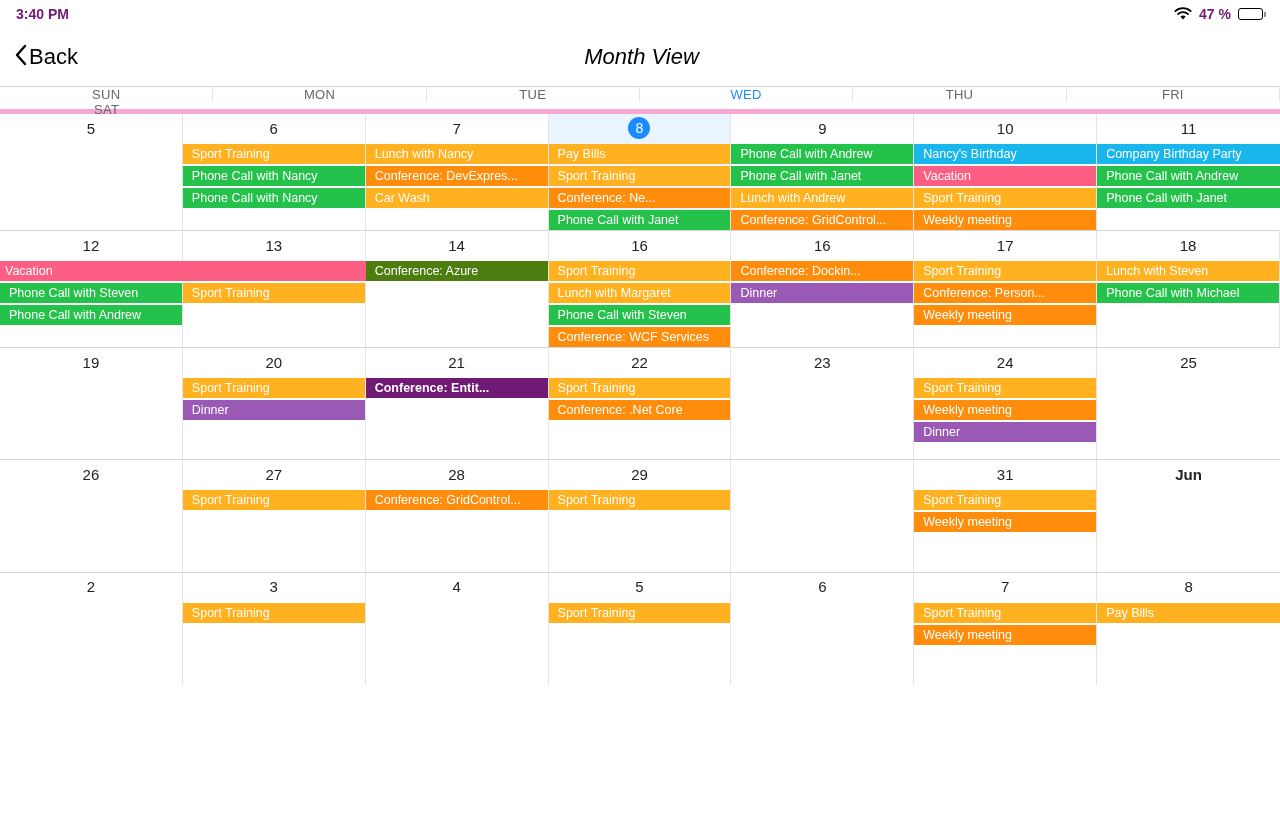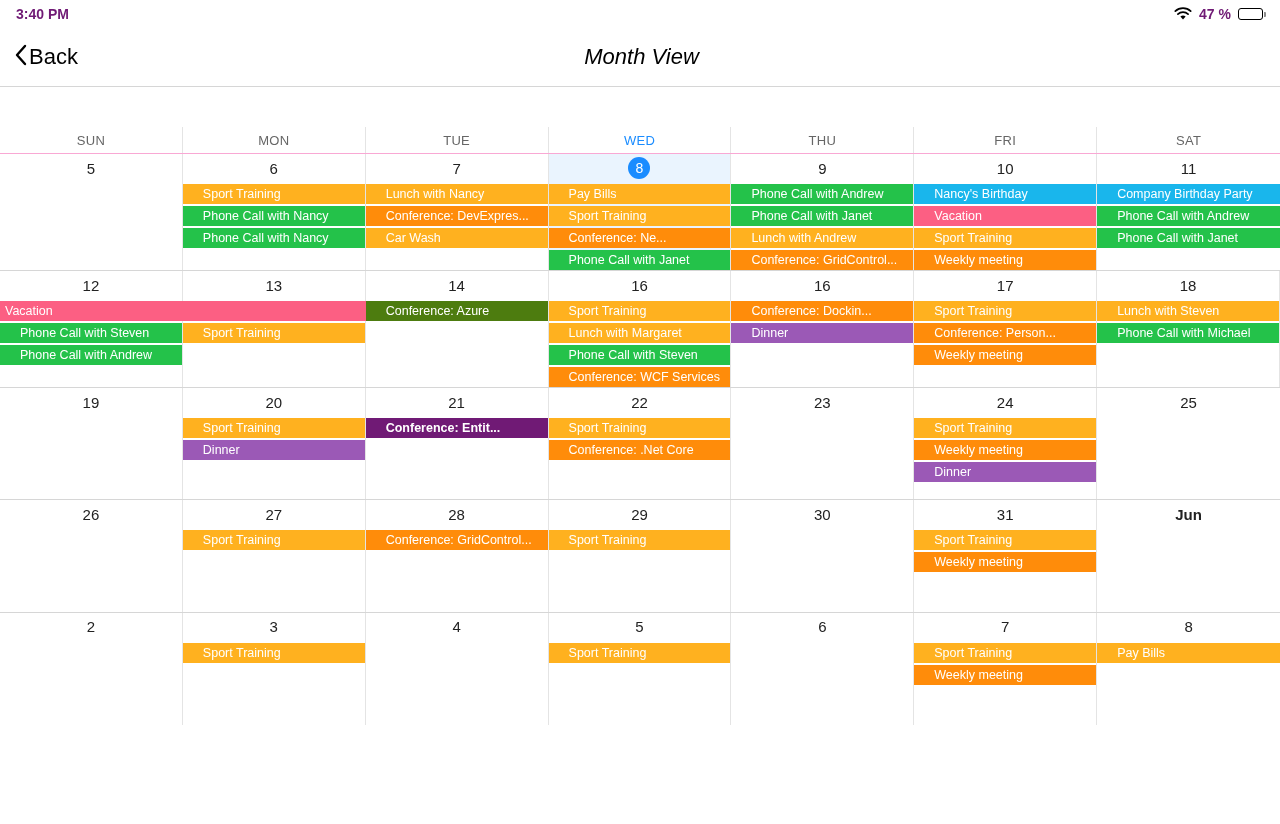--- a/index.html
+++ b/index.html
@@ -80,24 +80,23 @@
     pointer-events: none;
     font-style: italic;
   }
 
   
   .calendar {
     border-top: 1px solid #d6d6d6;
   }
   .weekdays {
     display: grid;
-    grid-template-columns: repeat(7, 1fr);
+    grid-template-columns: repeat(6, 1fr);
     height: 27px;
-    border-bottom: 1px solid #f9a8d4;
-    margin-top: 40px;
+    border-bottom: 5px solid #f9a8d4;
   }
   .weekday {
     display: flex;
     align-items: center;
     justify-content: center;
     font-size: 13px;
     letter-spacing: .3px;
     color: #666;
     border-right: 1px solid #e4e4e4;
   }
@@ -151,21 +150,21 @@
     display: flex;
     flex-direction: column;
     gap: 2px;
     padding: 2px 0 0 0;
   }
   .event {
     height: 20px;
     line-height: 20px;
     font-size: 12.5px;
     color: #fff;
-    padding-left: 20px;
+    padding-left: 9px;
     white-space: nowrap;
     overflow: hidden;
     text-overflow: ellipsis;
     cursor: pointer;
   }
   
   .span-event {
     position: absolute;
     height: 20px;
     line-height: 20px;
@@ -396,21 +395,20 @@
             <div class="event" style="background: rgb(255, 140, 10);">Conference: GridControl...</div>
           </div>
         </div>
         <div class="day">
           <div class="daynum">29</div>
           <div class="events">
             <div class="event" style="background: rgb(255, 177, 31);">Sport Training</div>
           </div>
         </div>
         <div class="day">
-          <div class="daynum">30</div>
           <div class="events"></div>
         </div>
         <div class="day">
           <div class="daynum">31</div>
           <div class="events">
             <div class="event" style="background: rgb(255, 177, 31);">Sport Training</div>
             <div class="event" style="background: rgb(255, 140, 10);">Weekly meeting</div>
           </div>
         </div>
         <div class="day">

